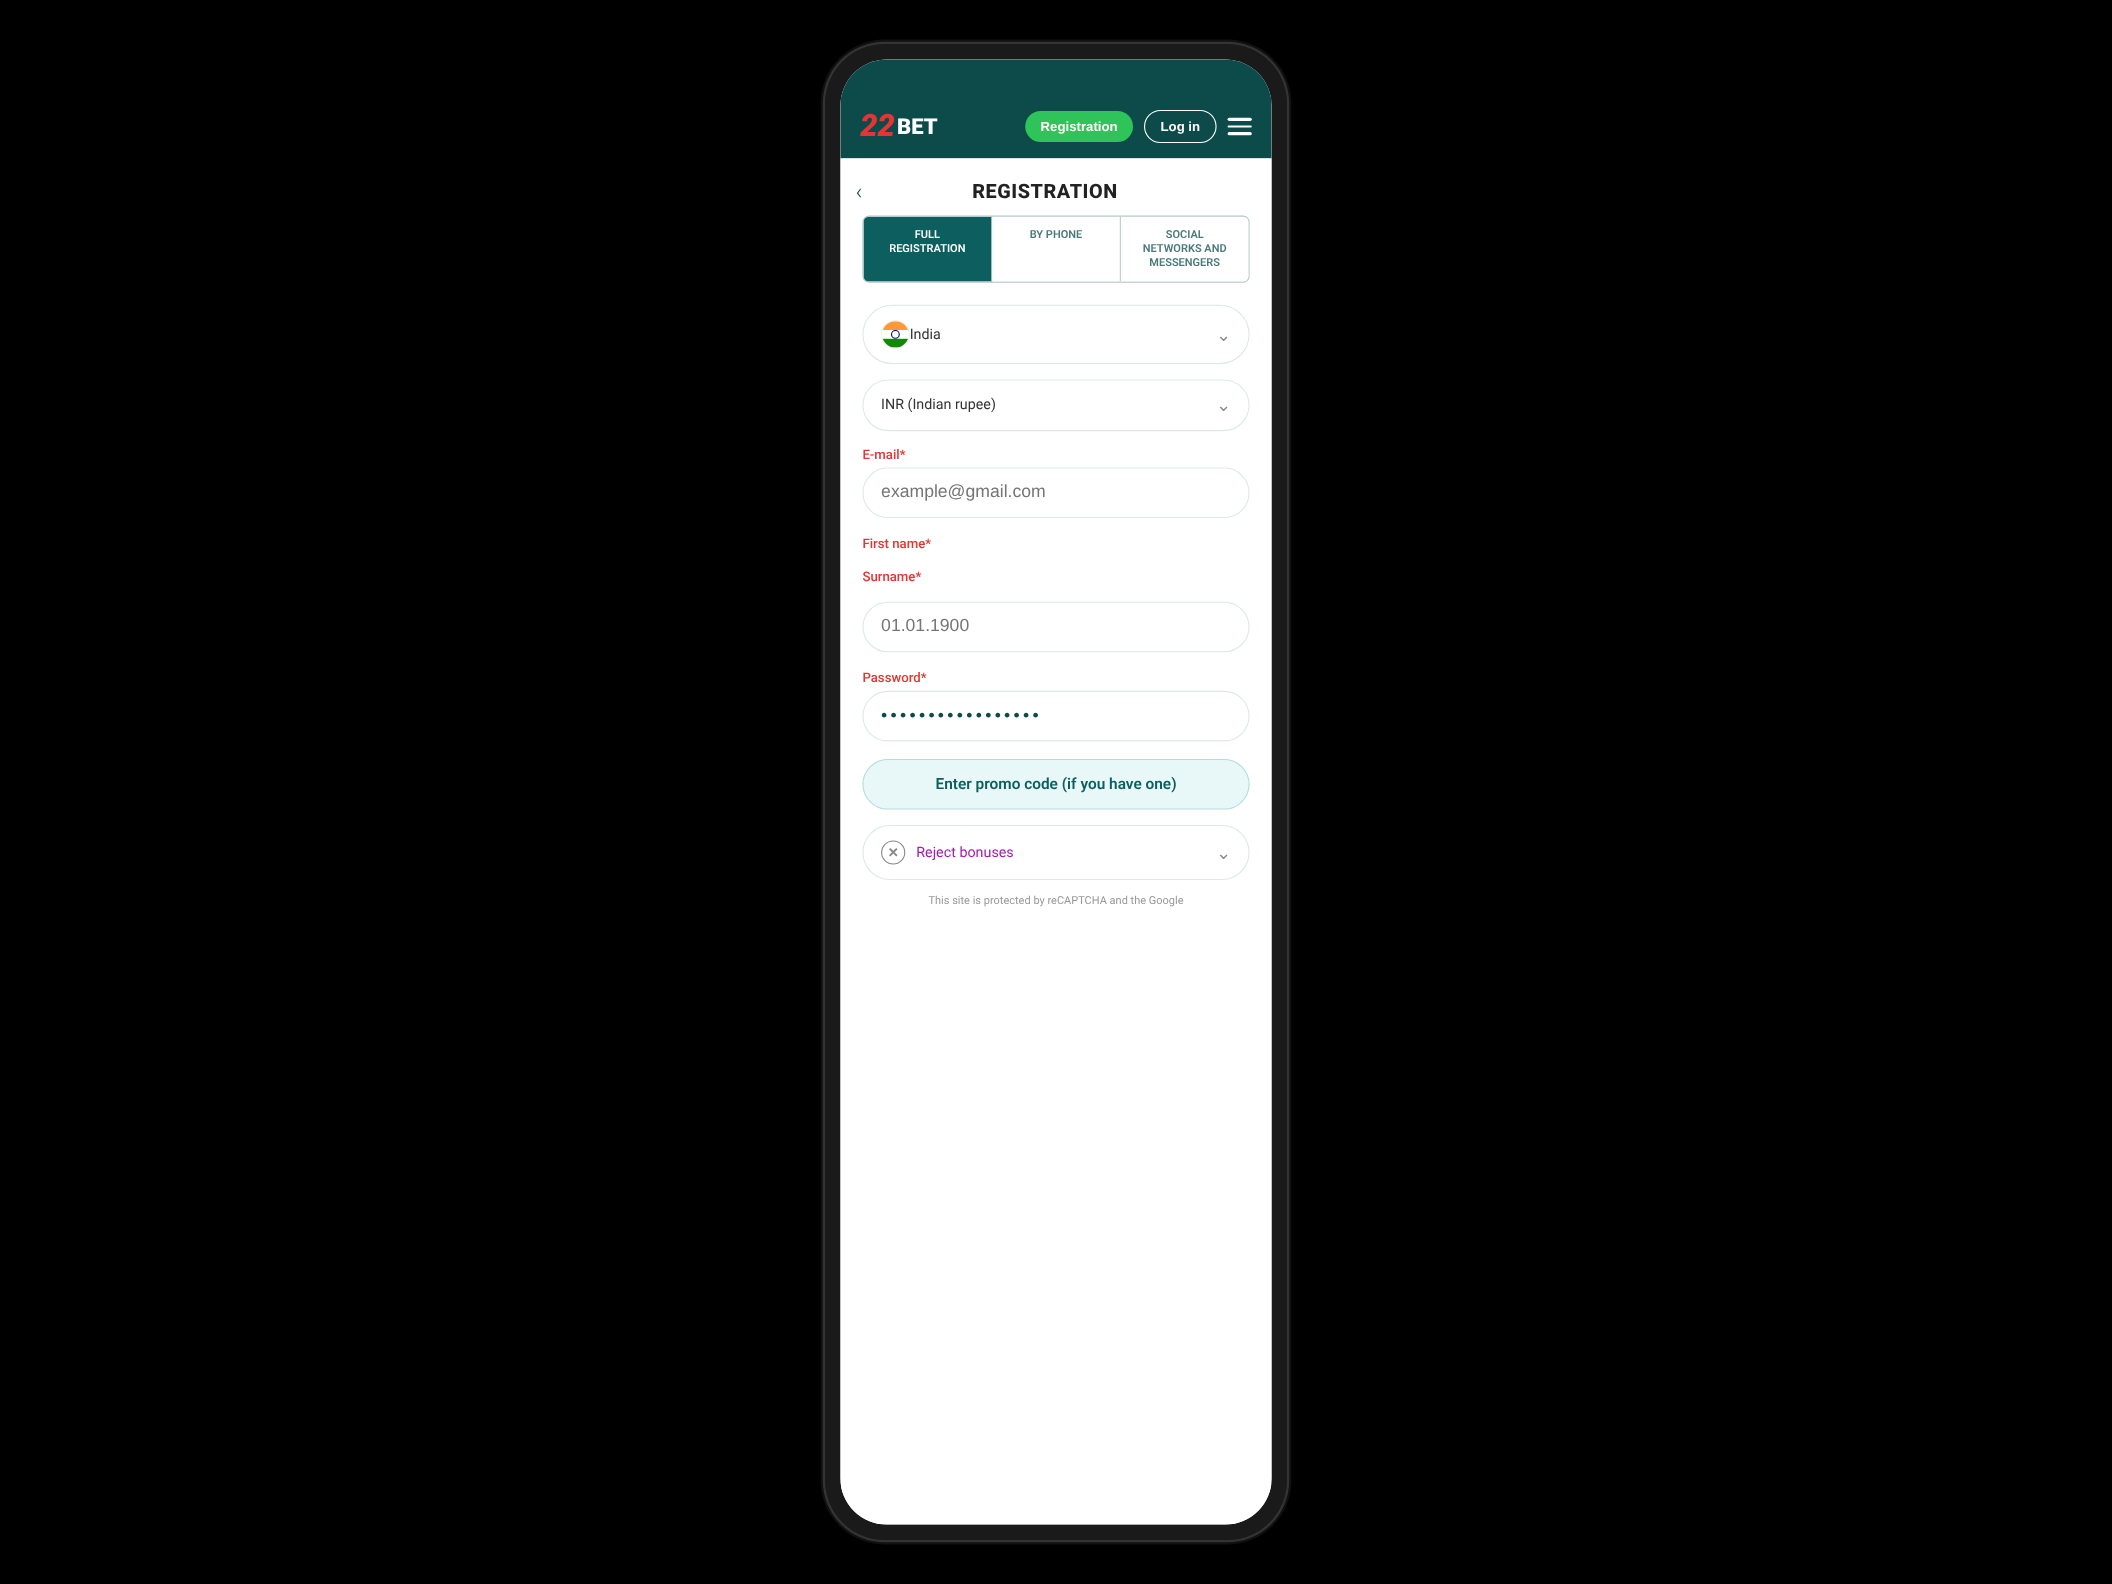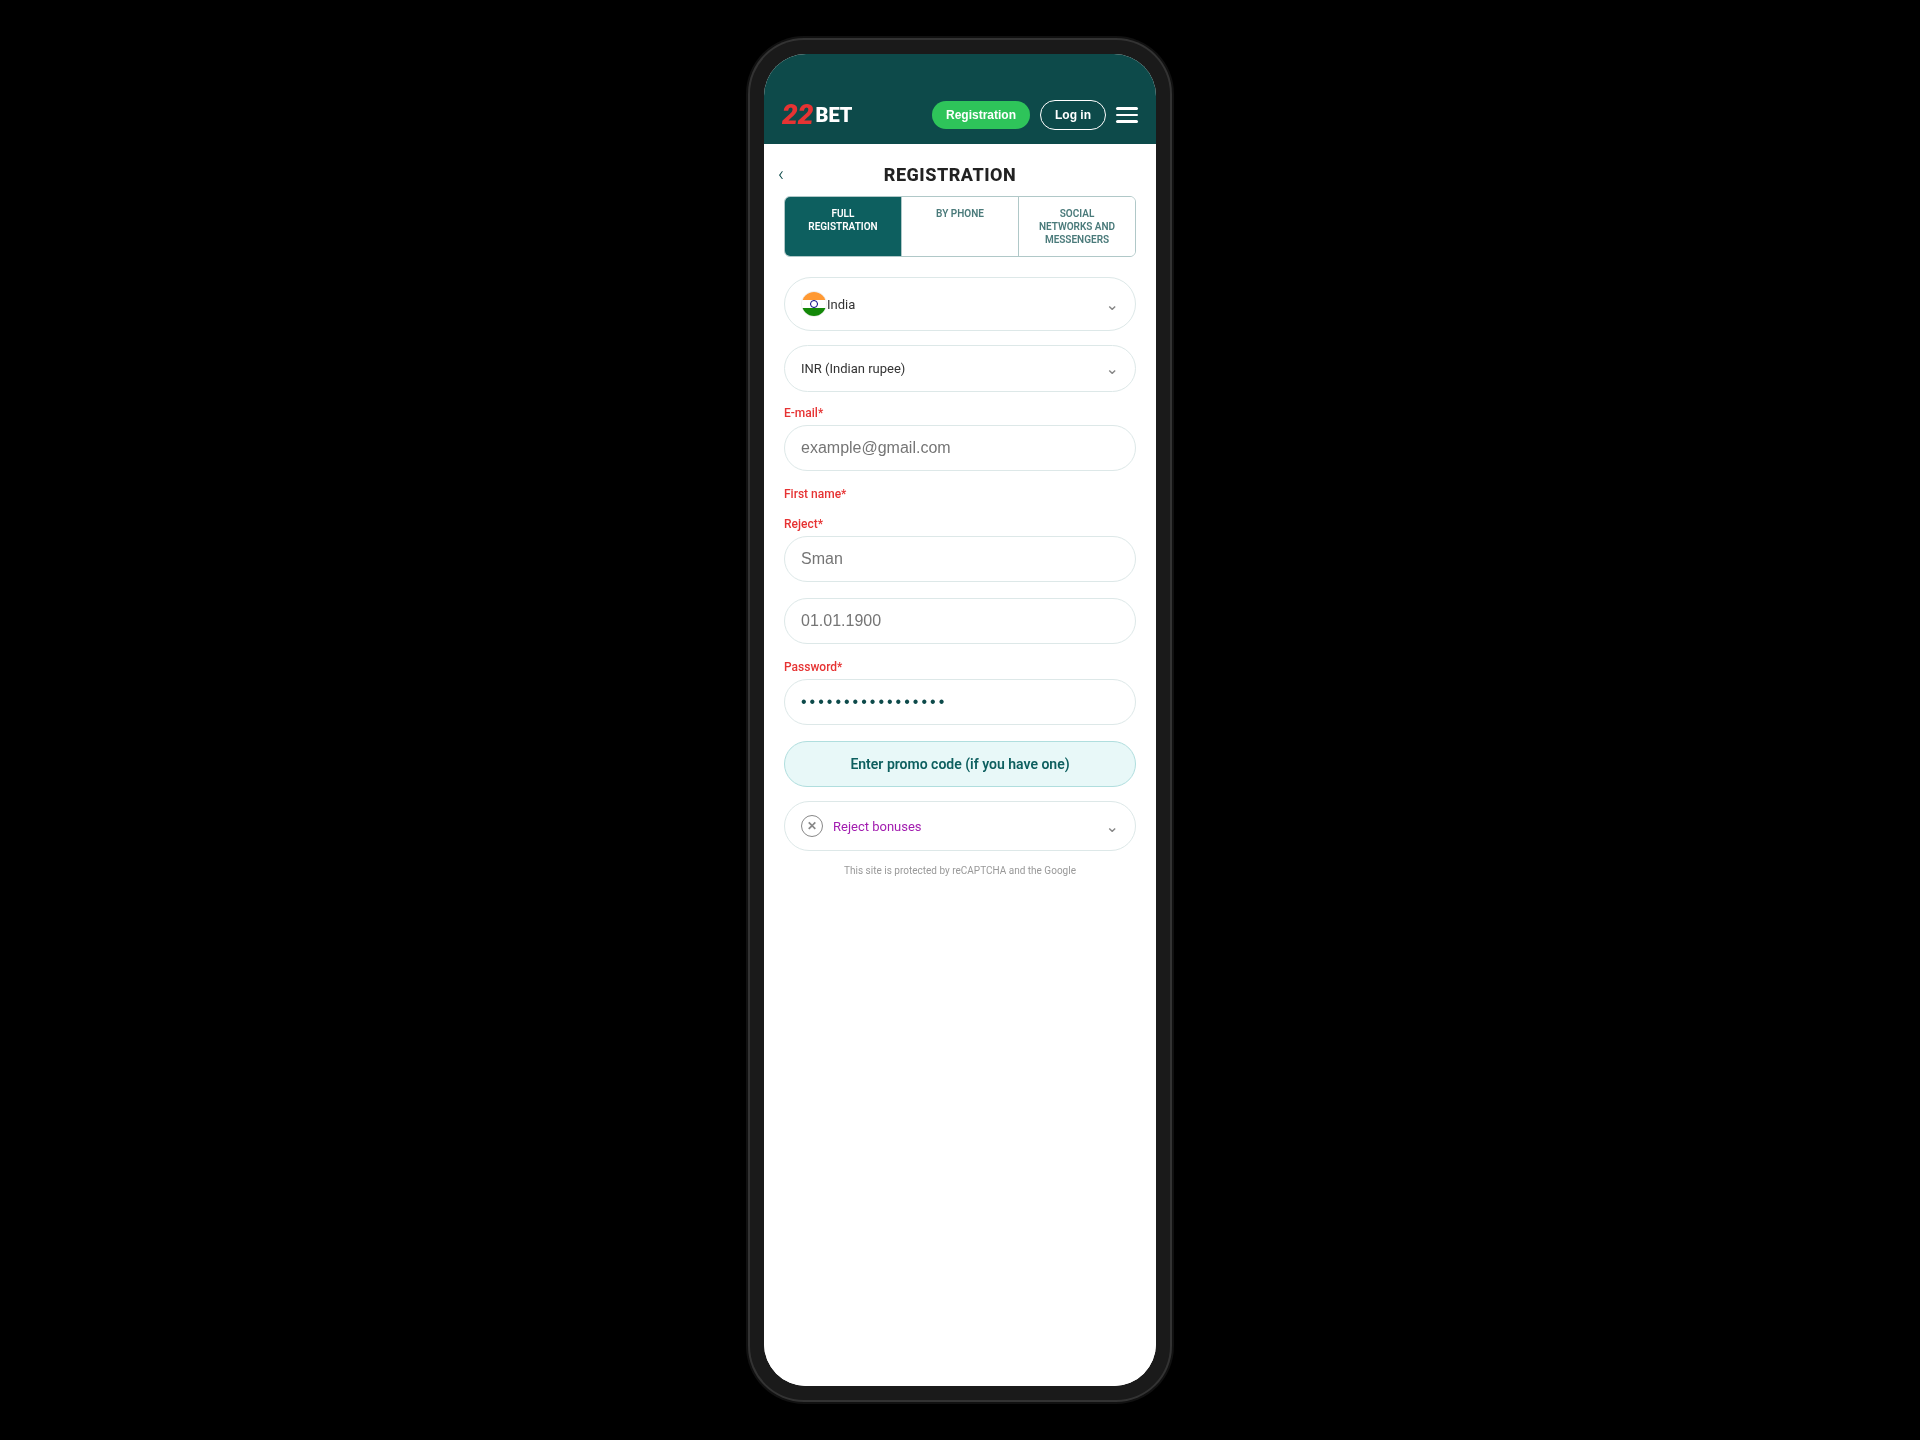--- a/index.html
+++ b/index.html
@@ -402,23 +402,22 @@
           </div>
 
           <div class="form-group">
             <div class="field-label">
               <span>First name</span><span style="color:#e63333;">*</span>
             </div>
           </div>
 
           <div class="form-group">
             <div class="field-label">
-              <span>Reject</span><span style="color:#e63333;">*</span>
-            </div>
-            <input type="text" class="input-field" placeholder="Sman" value="" style="">
+              <span>Surname</span><span style="color:#e63333;">*</span>
+            </div>
           </div>
 
           <div class="form-group">
             <input type="text" class="input-field" placeholder="01.01.1900" value="" style="">
           </div>
 
           <div class="form-group">
             <div class="field-label">
               <span>Password</span><span style="color:#e63333;">*</span>
             </div>

